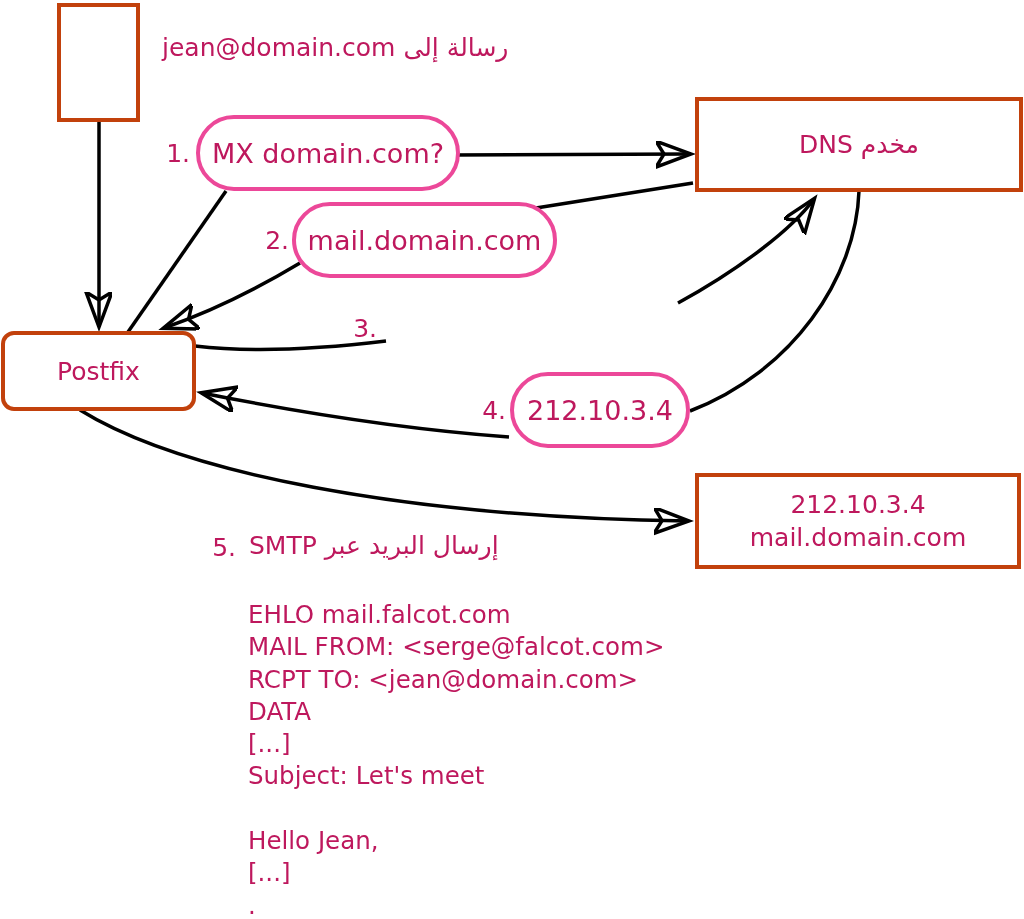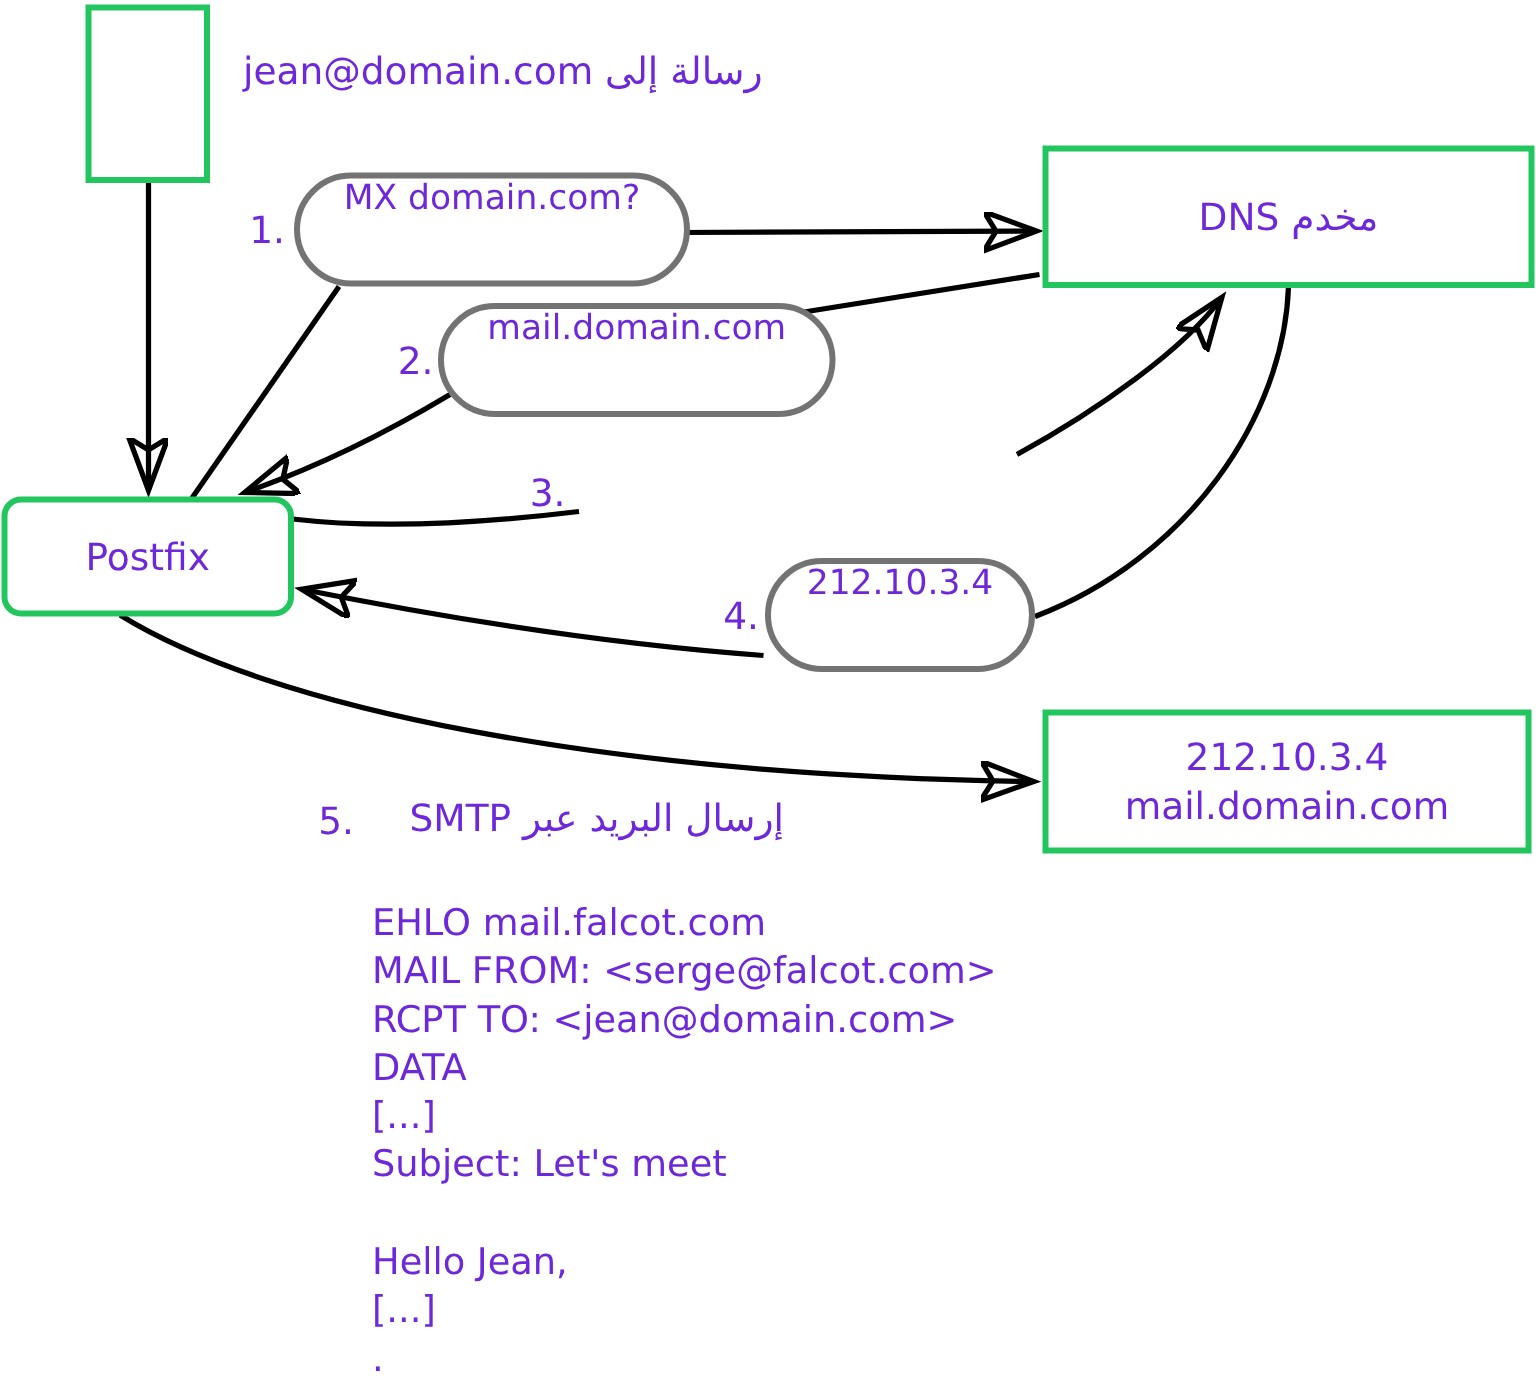--- a/index.html
+++ b/index.html
@@ -3,55 +3,55 @@
 <meta charset="utf-8">
 <style>
   html, body { margin: 0; padding: 0; background: #ffffff; }
   .canvas {
     position: relative;
     width: 1024px;
     height: 919px;
     background: #ffffff;
     overflow: hidden;
     font-family: "DejaVu Sans", sans-serif;
-    color: #6d28d9;
+    color: #be185d;
   }
   .arrow-layer {
     position: absolute;
     left: 0; top: 0;
     width: 1024px; height: 919px;
   }
   .arrow-layer path {
     fill: none;
     stroke: #000000;
     stroke-width: 3.5;
   }
   .box {
     position: absolute;
     box-sizing: border-box;
-    border: 4px solid #22c55e;
+    border: 4px solid #c2410c;
     background: #ffffff;
     display: flex;
     align-items: center;
     justify-content: center;
     text-align: left;
     font-size: 25px;
     line-height: 33px;
   }
   .pill {
     position: absolute;
     box-sizing: border-box;
-    border: 4px solid #737373;
+    border: 4px solid #ec4899;
     background: #ffffff;
     border-radius: 38px;
     display: flex;
-    align-items: flex-start;
+    align-items: center;
     justify-content: center;
     text-align: center;
-    font-size: 23px;
+    font-size: 27px;
     white-space: nowrap;
   }
   .stepnum {
     position: absolute;
     width: 36px;
     text-align: right;
     font-size: 25px;
     white-space: nowrap;
   }
   .note {
@@ -119,21 +119,21 @@
   </div>
 
   <div class="stepnum" style="left:341px; top:314px;">3.</div>
 
   <div class="stepnum" style="left:470px; top:396px;">4.</div>
   <div class="pill" style="left:510px; top:372px; width:180px; height:76px;">
     <span>212.10.3.4</span>
   </div>
 
   <div class="stepnum" style="left:200px; top:533px;">5.</div>
-  <div class="note" style="left:249px; top:531px;margin-left:24px;" dir="rtl">إرسال البريد عبر SMTP</div>
+  <div class="note" style="left:249px; top:531px;" dir="rtl">إرسال البريد عبر SMTP</div>
 
   <div class="smtp-block">EHLO mail.falcot.com
 MAIL FROM: &lt;serge@falcot.com&gt;
 RCPT TO: &lt;jean@domain.com&gt;
 DATA
 [...]
 Subject: Let's meet
 
 Hello Jean,
 [...]

